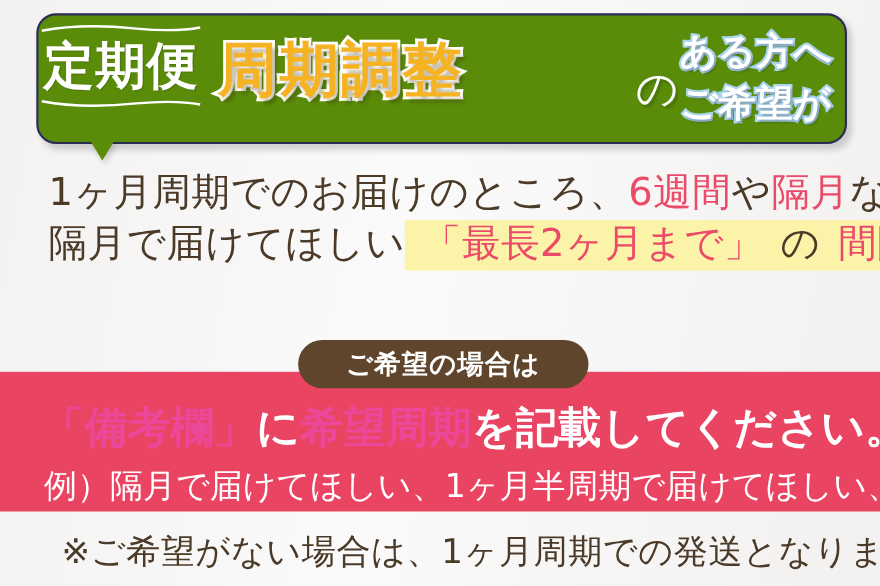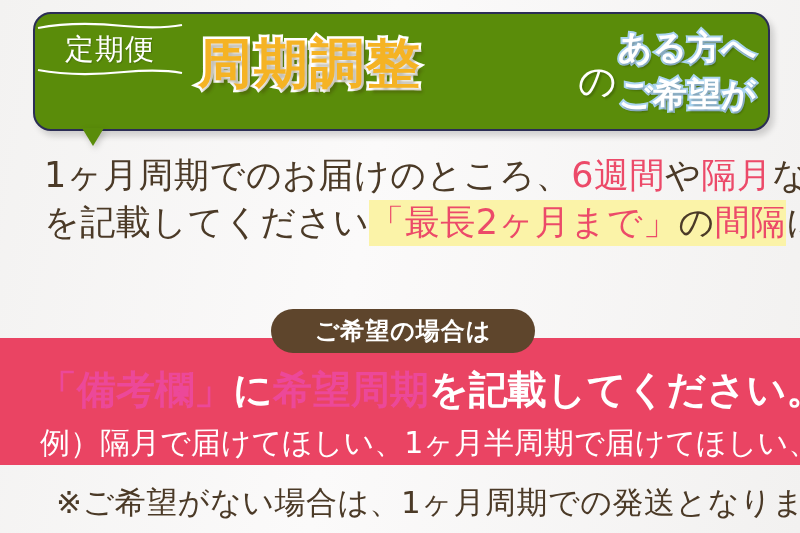--- a/index.html
+++ b/index.html
@@ -52,22 +52,22 @@
   
   .teiki-block {
     position: absolute;
     left: 34px;
     top: 22px;
     width: 152px;
     text-align: center;
     color: #ffffff;
   }
   .teiki-text {
-    font-size: 29px;
-    font-weight: 400;
+    font-size: 46px;
+    font-weight: 700;
     letter-spacing: 1px;
     line-height: 1.25;
     white-space: nowrap;
     text-shadow: 1px 1px 1px rgba(0,0,0,0.18);
   }
   .wave-rule {
     display: block;
     width: 152px;
     height: 9px;
   }
@@ -131,21 +131,21 @@
     color: #4b3a27;
     letter-spacing: 0.5px;
     white-space: nowrap;
   }
   .body-line { height: 47px; }
   .pink-em {
     color: #ec4a69;
   }
   .hl {
     background: #fbf3a8;
-    padding: 2px 0 4px 0;
+    padding: 2px 0 4px 16px;
     box-decoration-break: clone;
     -webkit-box-decoration-break: clone;
   }
 
   
   .badge-pill {
     position: absolute;
     left: 271px;
     top: 309px;
     width: 264px;
@@ -236,21 +236,21 @@
   <div class="no-particle">の</div>
 
   <div class="wish-block">
     <div>ある方へ</div>
     <div>ご希望が</div>
   </div>
 
   <div class="body-para">
     <div class="body-line"><span>1ヶ月周期でのお届けのところ、</span><span class="pink-em">6週間</span><span>や</span><span class="pink-em">隔月</span><span>など</span></div>
 
-    <div class="body-line"><span>を記載してください</span><span class="hl pink-em">「最長2ヶ月まで」</span><span class="hl">の</span><span class="hl pink-em">間隔</span><span>に</span></div>
+    <div class="body-line"><span>隔月で届けてほしい</span><span class="hl pink-em">「最長2ヶ月まで」</span><span class="hl">の</span><span class="hl pink-em">間隔</span><span>に</span></div>
 
   </div>
 
   <div class="badge-pill">ご希望の場合は</div>
 
   <div class="pink-band"></div>
 
   <div class="pink-headline"><span class="yellow-em">「備考欄」</span><span>に</span><span class="yellow-em">希望周期</span><span>を記載してください。</span></div>
 
   <div class="pink-example">例）隔月で届けてほしい、1ヶ月半周期で届けてほしい、など</div>

